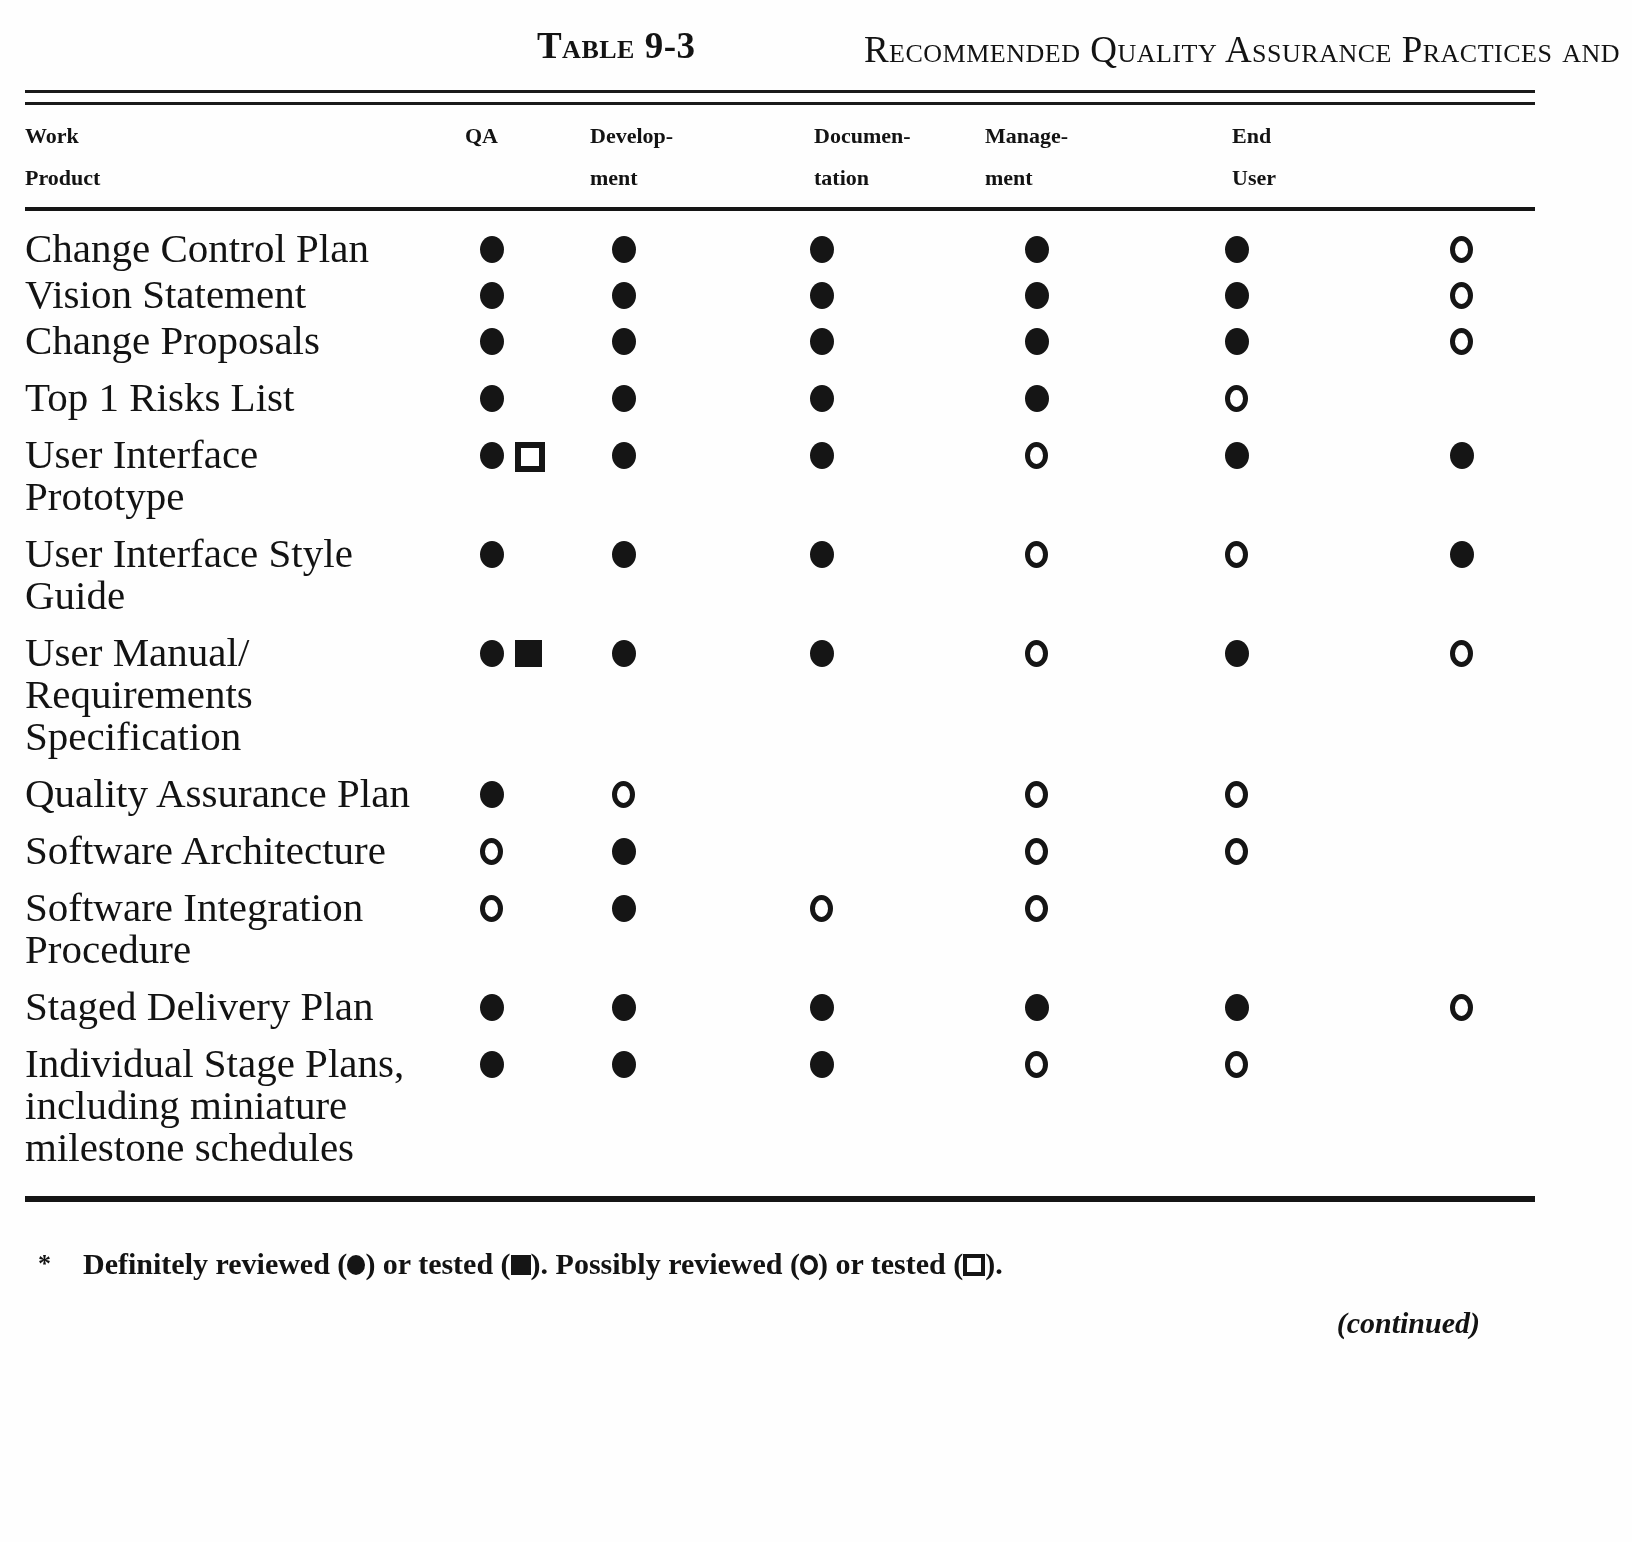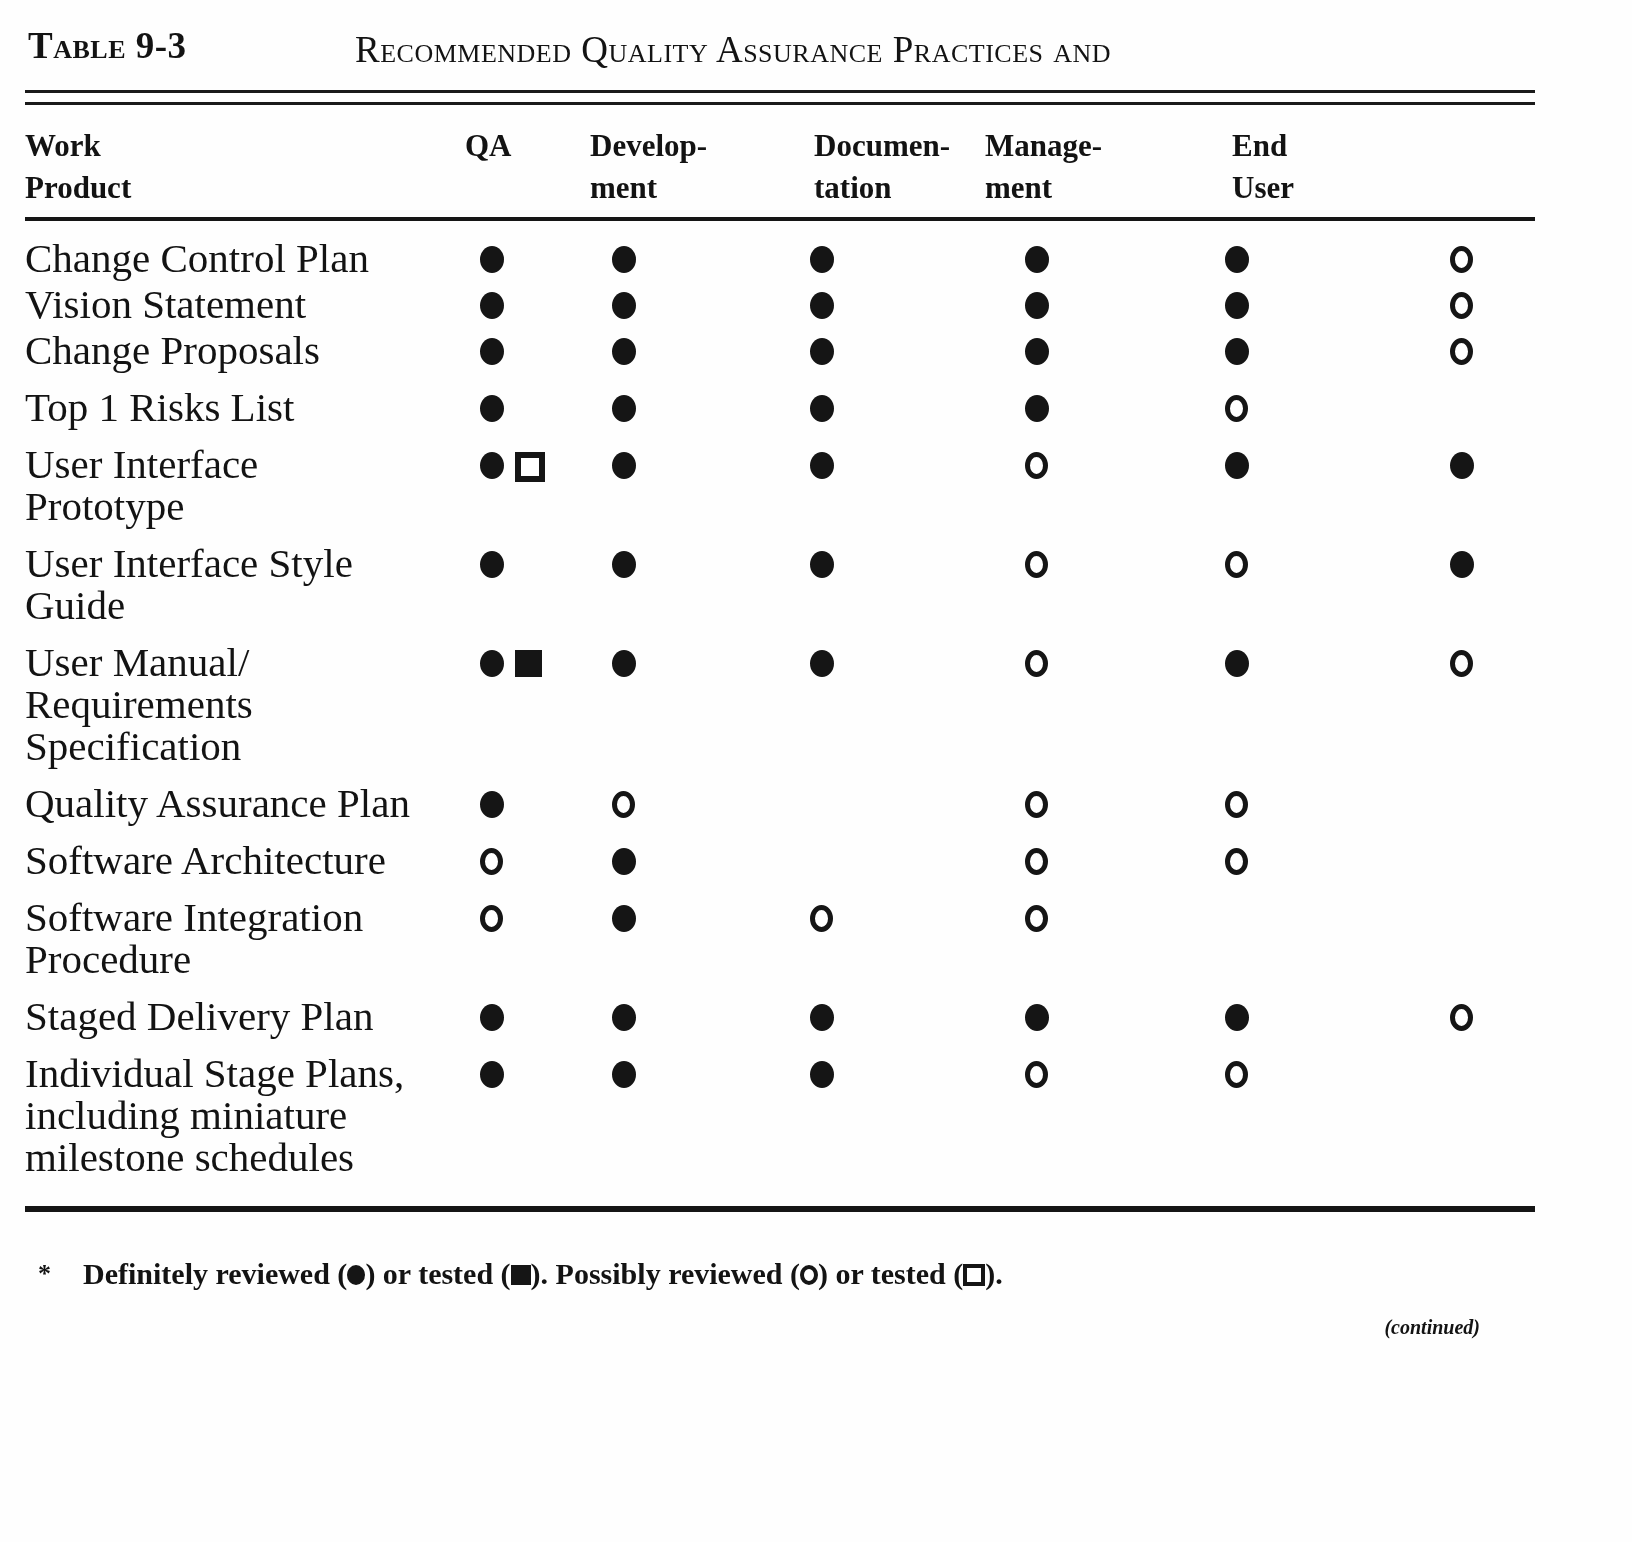--- a/index.html
+++ b/index.html
@@ -7,21 +7,22 @@
     position:relative;
     width:1632px;height:1542px;
     background:#fefefe;
     color:#131313;
     font-family:"Liberation Serif","DejaVu Serif",serif;
     overflow:hidden;
   }
   
   .caption{
     display:flex;
-    padding:24px 0 0 28px;
+    padding:24px 12px 0 28px;
+    justify-content:flex-end;
   }
   .caption .tbl-label{
     width:327px;
     flex:0 0 327px;
     font-weight:bold;
     font-variant:small-caps;
     font-size:37px;
     letter-spacing:.5px;
   }
   .caption .tbl-title{
@@ -43,23 +44,23 @@
   .rule.table-bottom{margin-top:28px;height:0;border-top:6px solid #151515;}
   
   .grid{
     display:grid;
     grid-template-columns:425px 140px 190px 205px 215px 215px 120px;
     margin-left:25px;
     width:1510px;
   }
   .hdr{
     font-weight:bold;
-    font-size:31px;
+    font-size:22px;
     line-height:42px;
-    padding-top:20px;
+    padding-top:10px;
     padding-bottom:6px;
   }
   .hdr .hcell div{white-space:nowrap;}
   .hdr .c-qa{padding-left:15px;}
   .hdr .c-dev{padding-left:0;}
   .hdr .c-doc{padding-left:0;margin-left:34px;}
   .hdr .c-mgmt{padding-left:0;}
   .hdr .c-cust{padding-left:30px;}
   .hdr .c-end{padding-left:32px;}
   
@@ -101,21 +102,21 @@
   .footnote .sym.dr{width:18px;height:20px;}
   .footnote .sym.pr{width:18px;height:20px;border-width:4px;}
   .footnote .sym.dt{width:20px;height:20px;}
   .footnote .sym.pt{width:22px;height:22px;border-width:4px;}
   .continued{
     margin-top:22px;
     padding-right:152px;
     text-align:right;
     font-weight:bold;
     font-style:italic;
-    font-size:20px;
+    font-size:30px;
   }
 </style>
 </head>
 <body>
 
 <div class="page">
 
   <div class="caption">
     <div class="tbl-label">Table 9-3</div>
     <div class="tbl-title">

